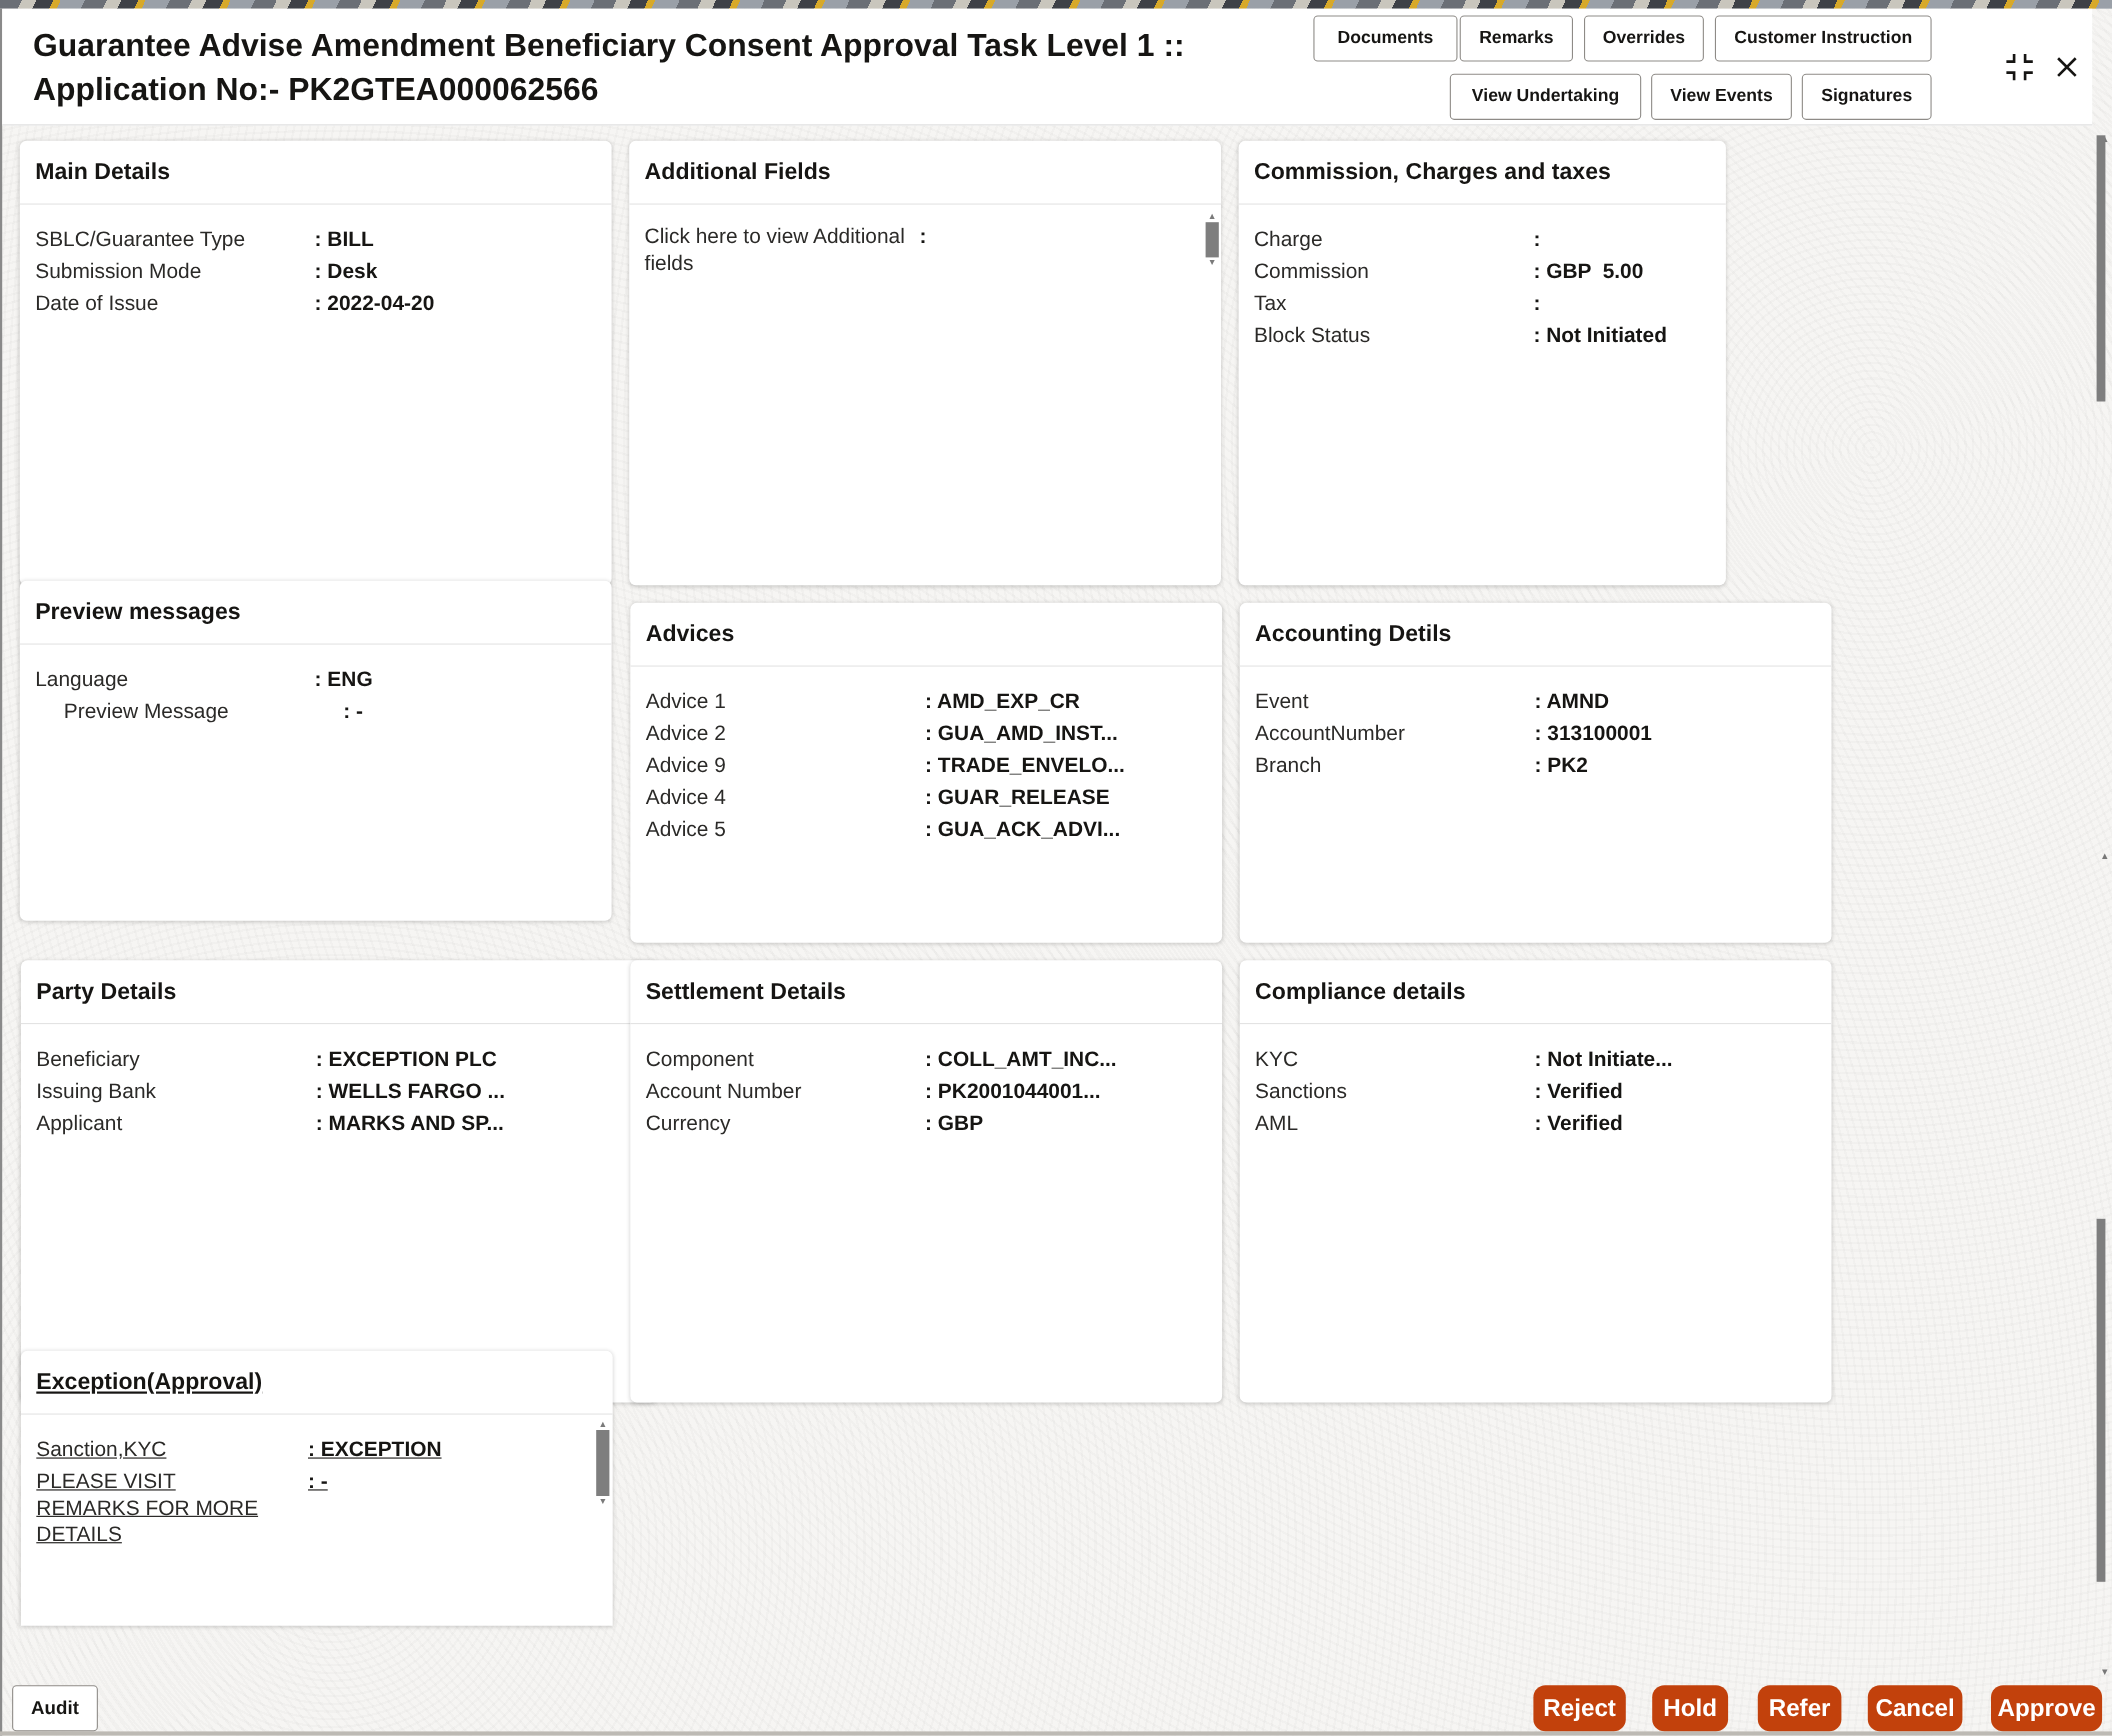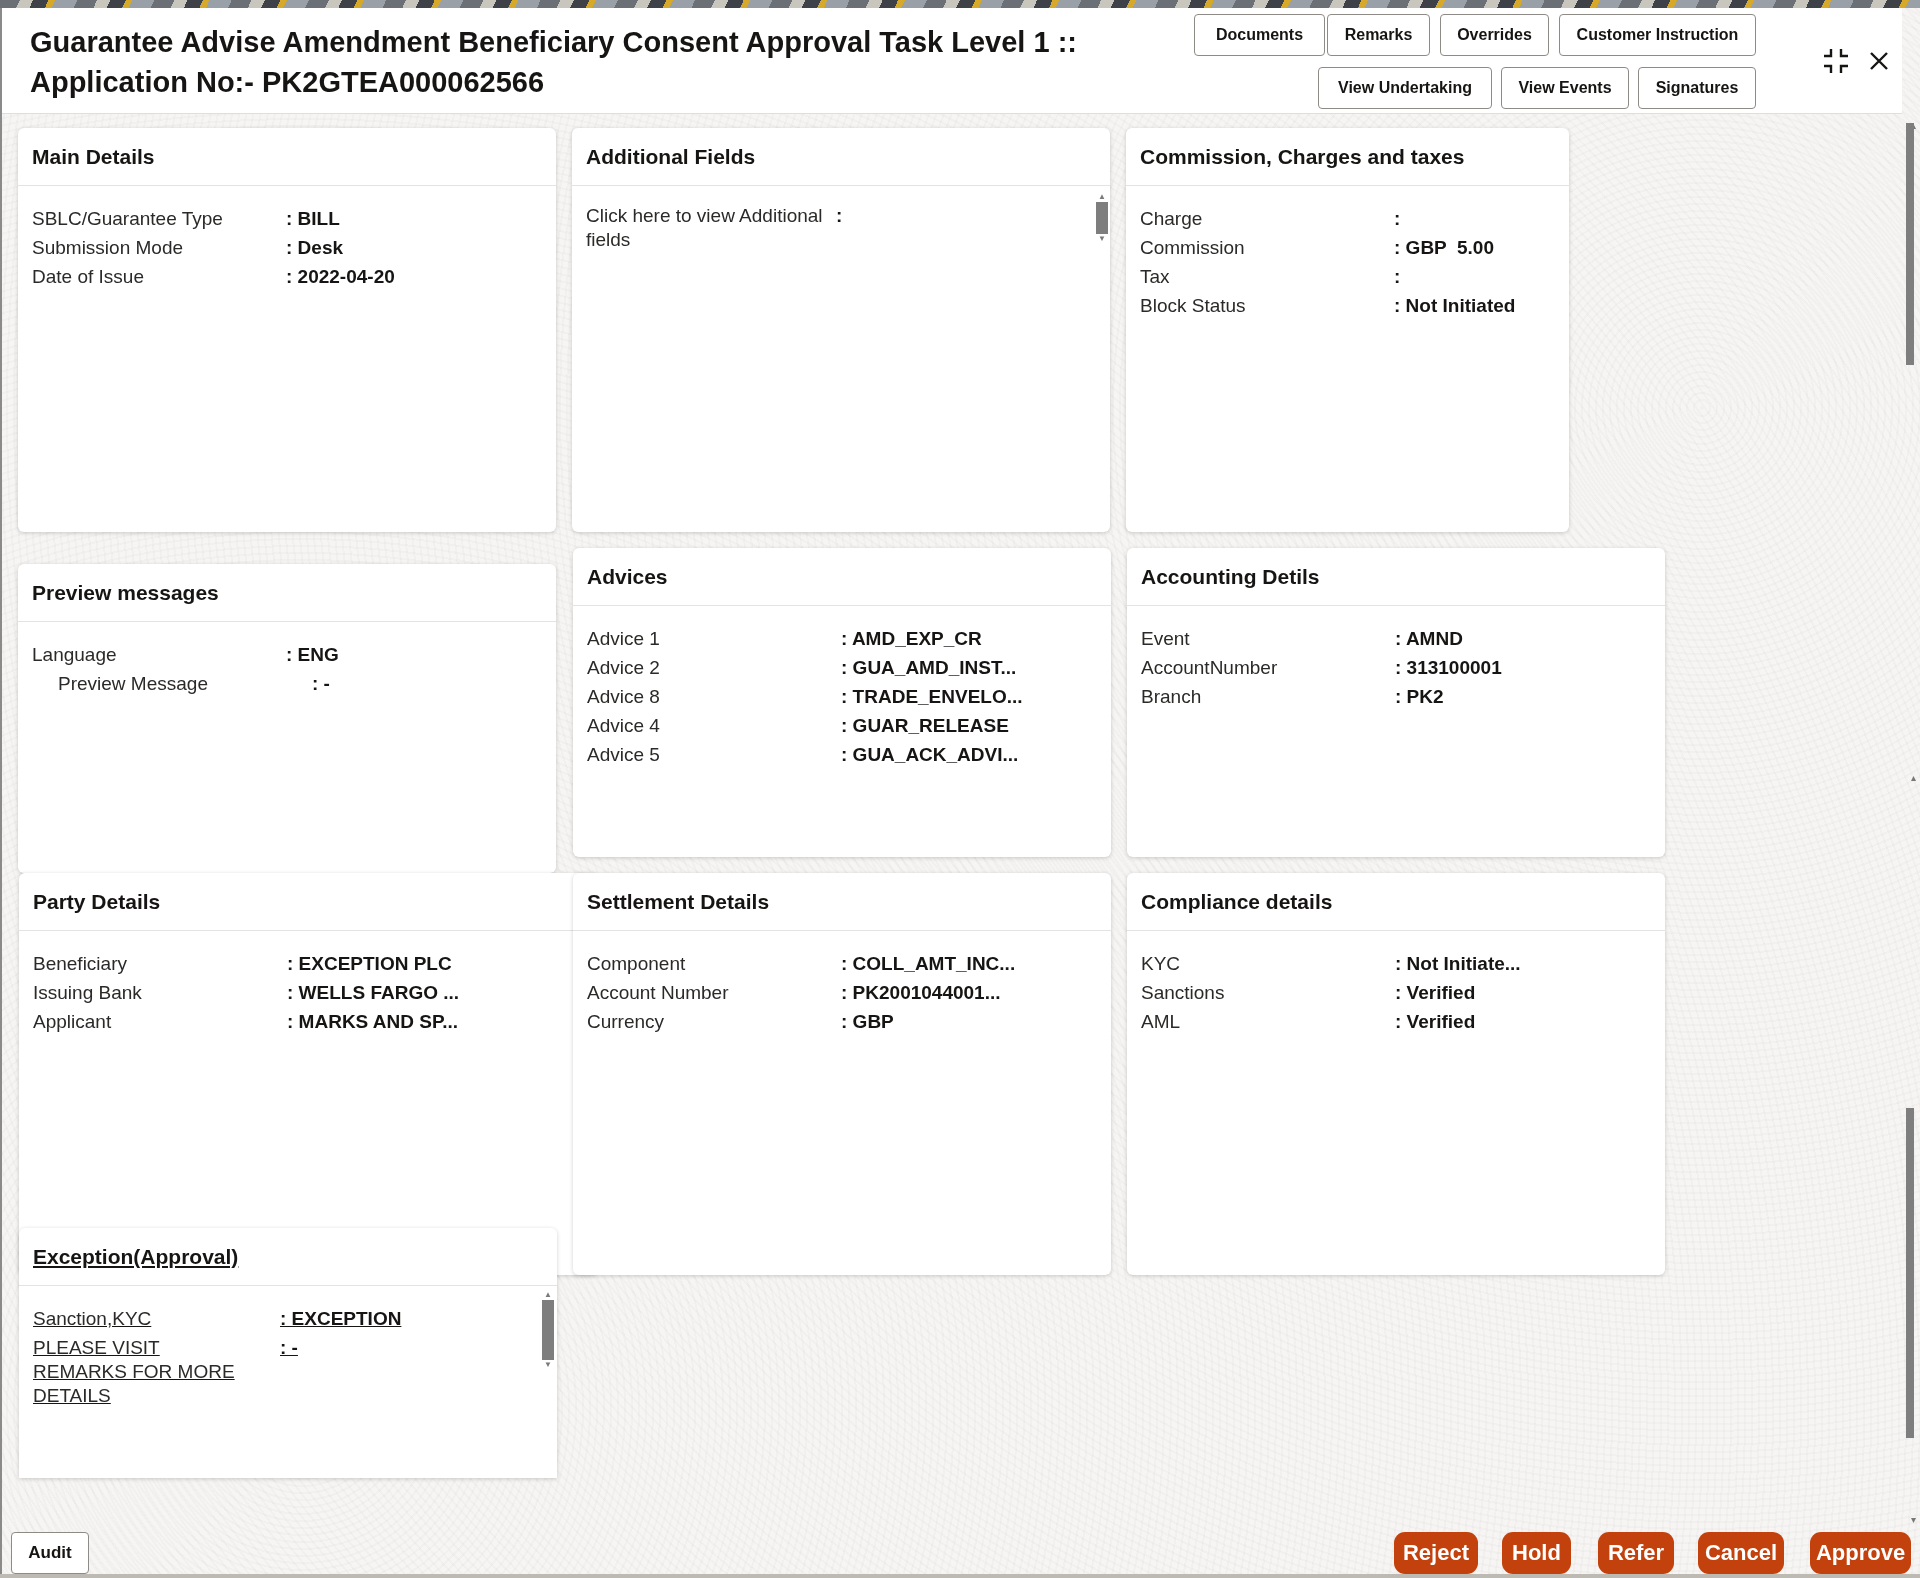--- a/index.html
+++ b/index.html
@@ -165,21 +165,21 @@
           <span class="lbl" style="width:254px;">Tax</span>
           <span class="val">:</span>
         </div>
       <div class="row">
           <span class="lbl" style="width:254px;">Block Status</span>
           <span class="val">: Not Initiated</span>
         </div>
     </div>
   </div>
 
-  <div class="card" style="left:16px; top:556px; width:538px; height:309px;">
+  <div class="card" style="left:16px; top:520px; width:538px; height:309px;">
     <div class="card-head">Preview messages</div>
     <div class="card-body">
       <div class="row">
           <span class="lbl" style="width:254px;">Language</span>
           <span class="val">: ENG</span>
         </div>
       <div class="row">
           <span class="lbl" style="width:254px;margin-left:26px;">Preview Message</span>
           <span class="val">: -</span>
         </div>
@@ -191,21 +191,21 @@
     <div class="card-body">
       <div class="row">
           <span class="lbl" style="width:254px;">Advice 1</span>
           <span class="val">: AMD_EXP_CR</span>
         </div>
       <div class="row">
           <span class="lbl" style="width:254px;">Advice 2</span>
           <span class="val">: GUA_AMD_INST...</span>
         </div>
       <div class="row">
-          <span class="lbl" style="width:254px;">Advice 8</span>
+          <span class="lbl" style="width:254px;">Advice 9</span>
           <span class="val">: TRADE_ENVELO...</span>
         </div>
       <div class="row">
           <span class="lbl" style="width:254px;">Advice 4</span>
           <span class="val">: GUAR_RELEASE</span>
         </div>
       <div class="row">
           <span class="lbl" style="width:254px;">Advice 5</span>
           <span class="val">: GUA_ACK_ADVI...</span>
         </div>

